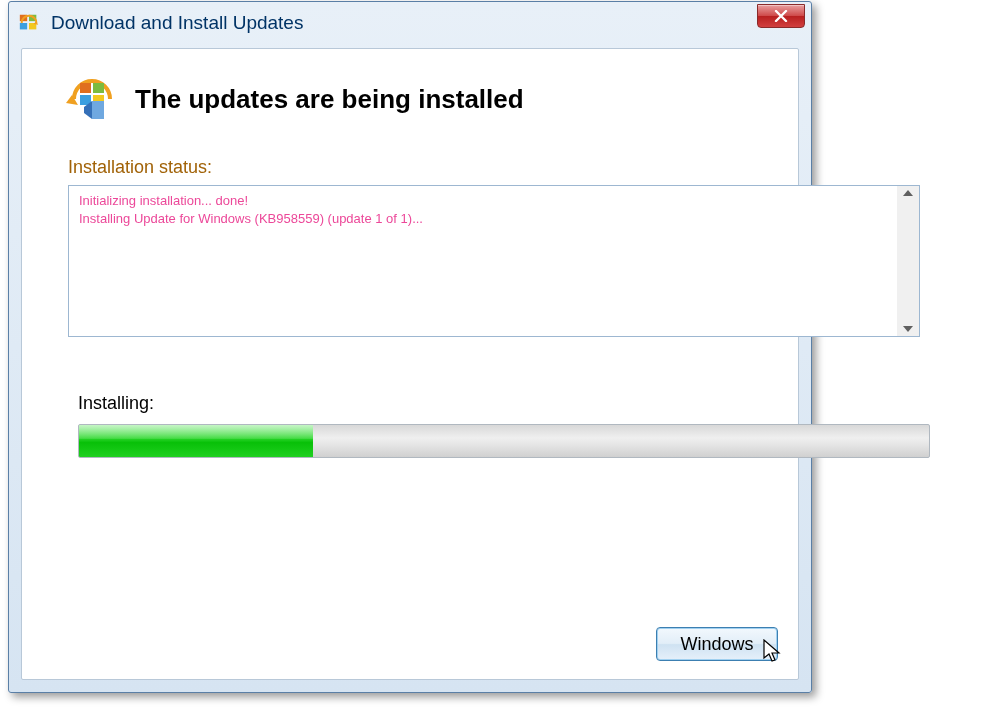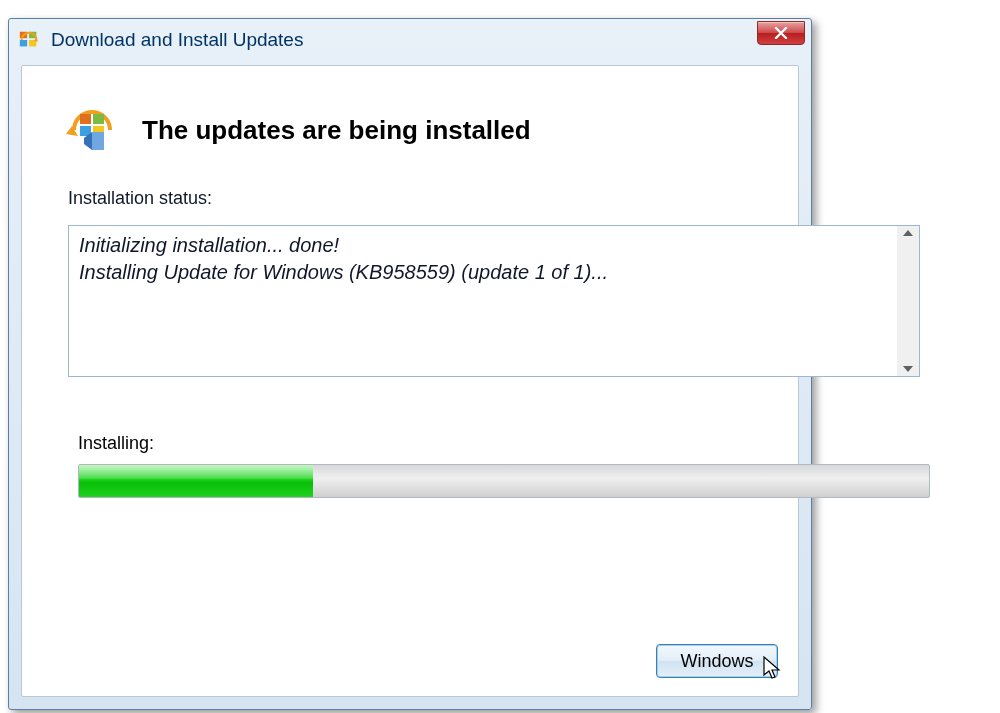--- a/index.html
+++ b/index.html
@@ -11,21 +11,21 @@
       font-family: "Segoe UI", Tahoma, sans-serif;
       background: #fff;
       width: 1000px;
       height: 713px;
       position: relative;
       overflow: hidden;
     }
     .window {
       position: absolute;
       left: 8px;
-      top: 18px;
+      top: 1px;
       width: 804px;
       height: 692px;
       background: linear-gradient(180deg, #e8f0f8 0%, #d6e4f2 100%);
       border: 1px solid #5a7fa6;
       border-radius: 3px;
       box-shadow: 4px 4px 8px rgba(0,0,0,0.4);
     }
     .titlebar {
       height: 42px;
       display: flex;
@@ -67,57 +67,56 @@
       top: 46px;
       right: 12px;
       bottom: 12px;
       background: #ffffff;
       border: 1px solid #b8c8d8;
       border-radius: 2px;
     }
     .header-row {
       display: flex;
       align-items: center;
-      padding: 36px 42px 30px 42px;
-      gap: 22px;
+      padding: 22px 42px 30px 42px;
+      gap: 15px;
     }
     .header-icon {
       width: 56px;
       height: 56px;
       flex-shrink: 0;
     }
     .header-title {
       font-size: 26px;
       font-weight: 700;
       color: #000;
     }
     .status-section {
       padding: 0 46px;
     }
     .status-label {
       font-size: 18px;
-      color: #0f172a;
-      margin-bottom: 16px;
+      color: #a16207;
+      margin-bottom: 7px;
     }
     .status-box {
       border: 1px solid #9db7d1;
       background: #fff;
       width: 852px;
       height: 152px;
       position: relative;
       display: flex;
     }
     .status-text {
       flex: 1;
       padding: 6px 10px;
-      font-size: 20px;
-      color: #0f172a;
+      font-size: 13px;
+      color: #ec4899;
       line-height: 1.35;
       white-space: pre-wrap;
-      font-style: italic;
     }
     .scroll-gutter {
       width: 22px;
       background: #f0f0f0;
       display: flex;
       flex-direction: column;
       justify-content: space-between;
       align-items: center;
       padding: 4px 0;
     }

